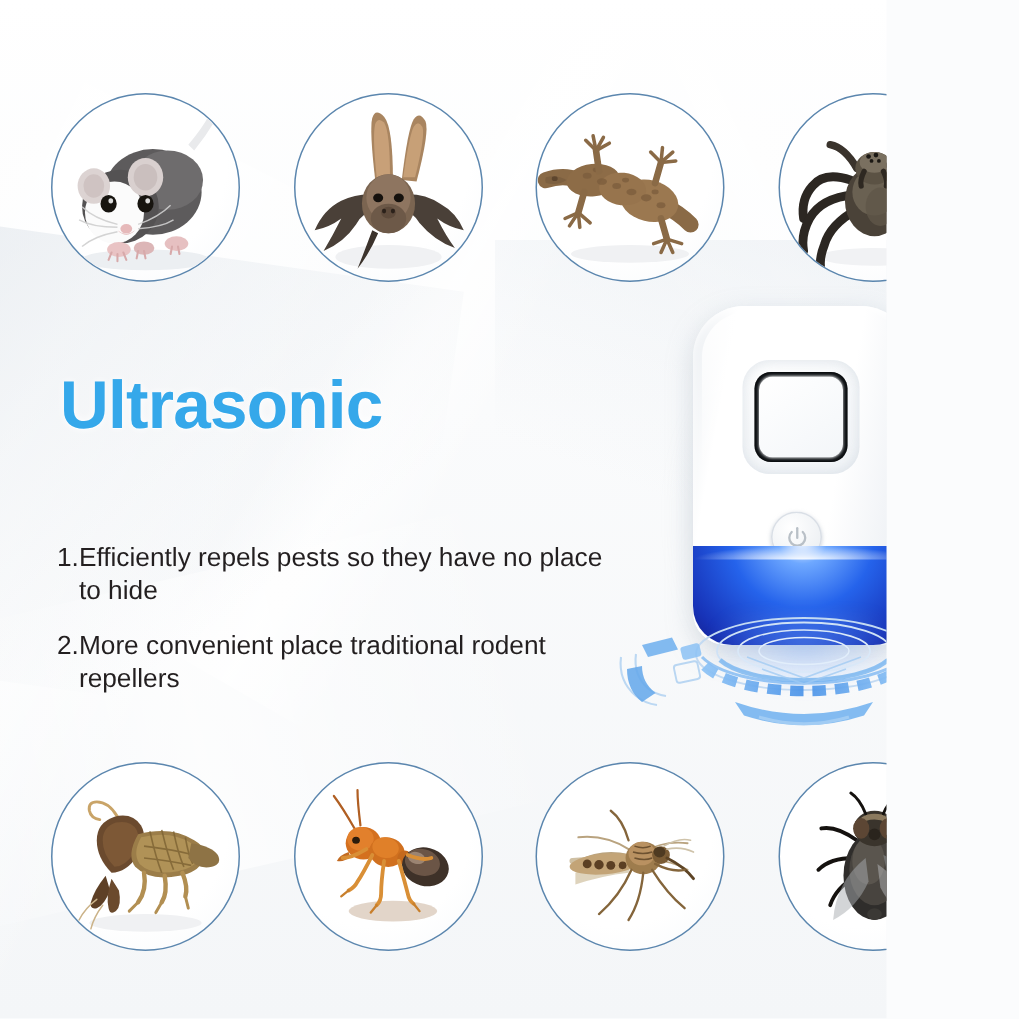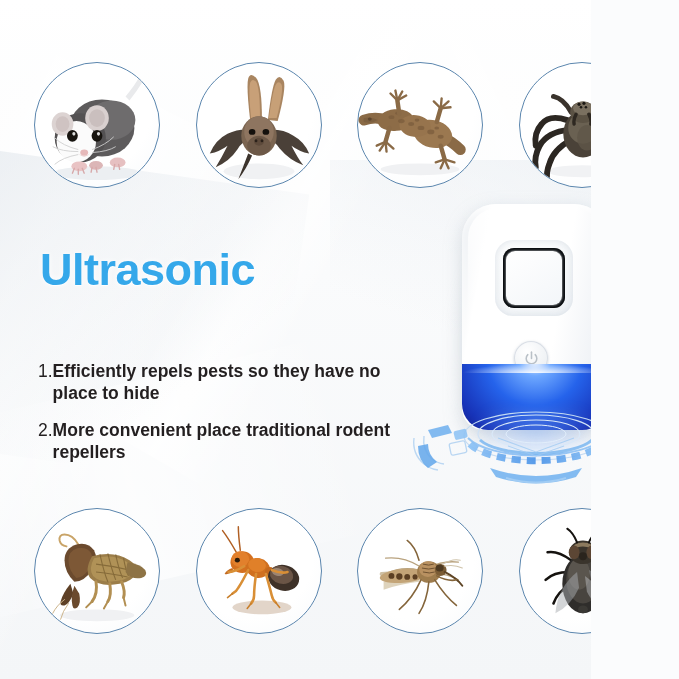--- a/index.html
+++ b/index.html
@@ -46,21 +46,21 @@
     font-weight:bold;letter-spacing:-0.5px;
     text-shadow:0 0 6px rgba(255,255,255,.95),0 1px 0 rgba(255,255,255,.9);
   }
   .h1{font-size:45px;color:#35a8ea;}
   .h2{font-size:45px;color:#1f6fe0;margin-top:2px;}
 
   
   .bullets{position:absolute;left:38px;top:360px;width:382px;}
   .bullet{display:flex;color:#231f20;font-size:17.5px;line-height:1.28;margin-bottom:14px;}
   .bnum{flex:0 0 auto;}
-  .btxt{flex:1 1 auto;font-weight:bold;}
+  .btxt{flex:1 1 auto;}
 
   
   #device-wrap{position:absolute;left:398px;top:196px;width:276px;height:330px;}
   .dev-shadow{position:absolute;left:48px;top:16px;width:168px;height:220px;
     background:radial-gradient(ellipse at 50% 60%,rgba(196,205,214,.45),rgba(255,255,255,0) 70%);filter:blur(6px);}
   .device{
     position:absolute;left:64px;top:8px;width:146px;height:226px;
     border-radius:34px 34px 22px 22px;
     background:
       linear-gradient(100deg,#e9edf1 0%,#ffffff 16%,#ffffff 62%,#eef1f5 88%,#dfe5eb 100%);

